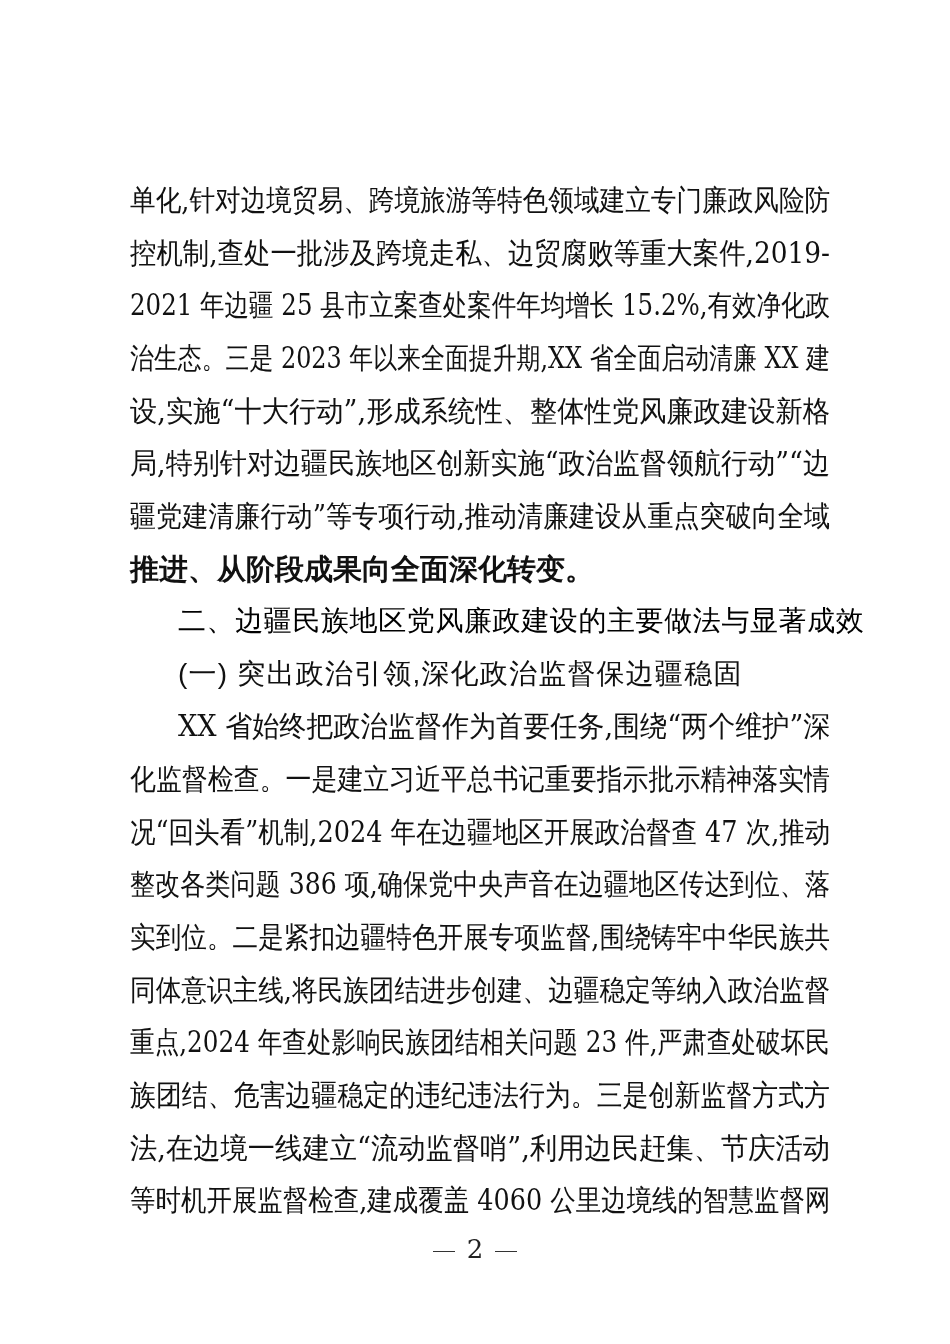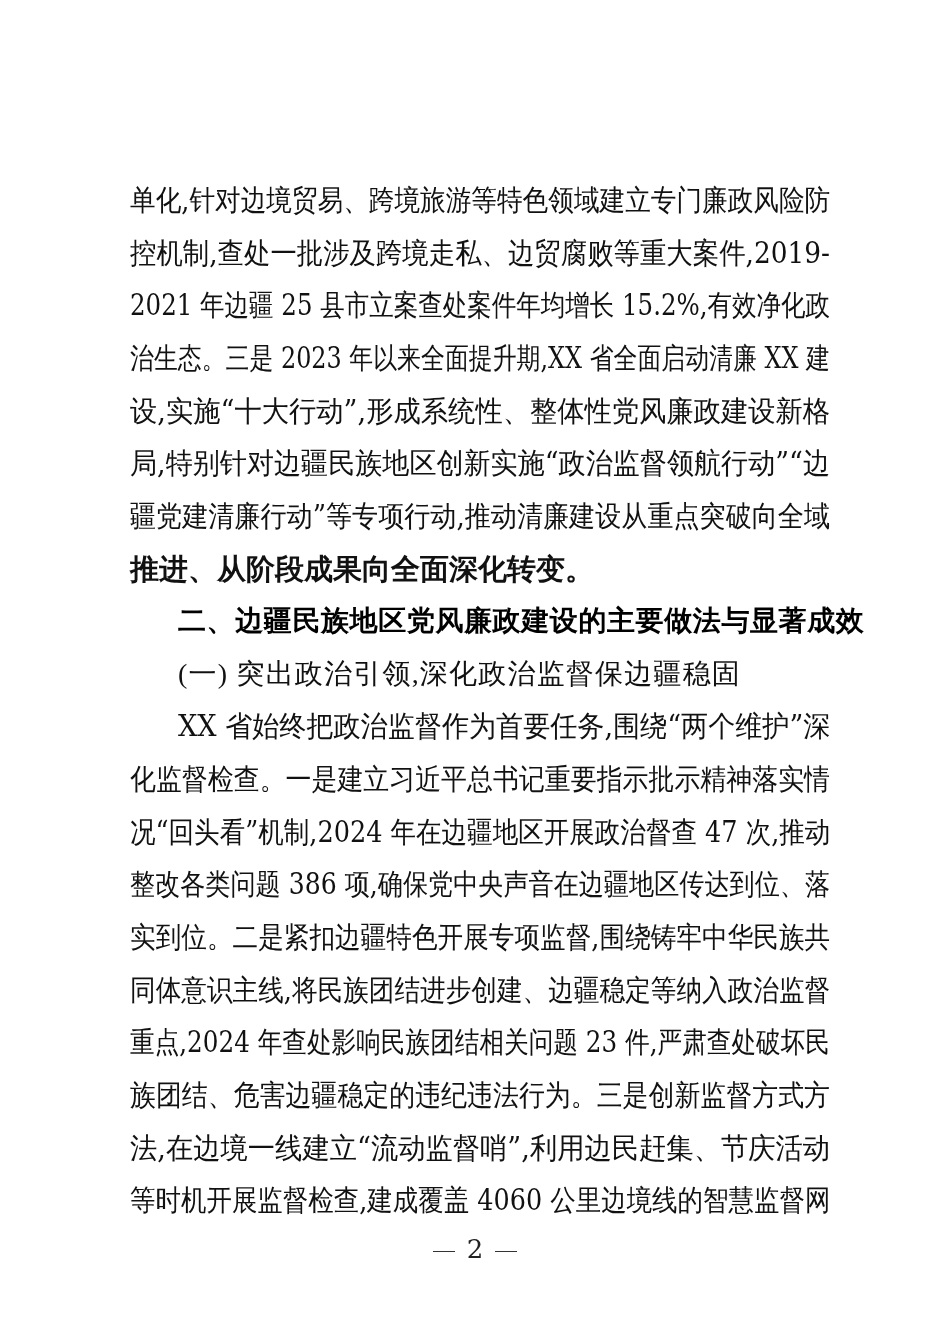--- a/index.html
+++ b/index.html
@@ -42,32 +42,32 @@
     .line.indent {
       left: 178px;
       width: 652px;
     }
     .heading {
       position: absolute;
       left: 178px;
       height: 40px;
       line-height: 40px;
       font-family: "DejaVu Sans", "Liberation Sans", sans-serif;
-      font-weight: bold;
+      font-weight: normal;
       font-size: 28px;
       white-space: nowrap;
       color: #000000;
       letter-spacing: 0.6px;
     }
     .subheading {
       position: absolute;
       left: 178px;
       height: 40px;
       line-height: 40px;
-      font-family: Liberation Serif, serif;
+      font-family: Liberation Sans, sans-serif;
       font-size: 28px;
       white-space: nowrap;
       letter-spacing: 1.2px;
     }
     .page-number {
       position: absolute;
       left: 0;
       width: 950px;
       top: 1232px;
       height: 34px;

